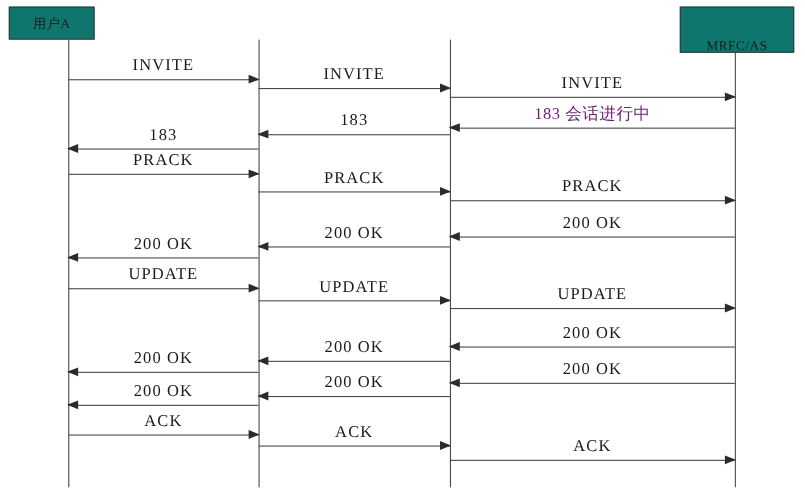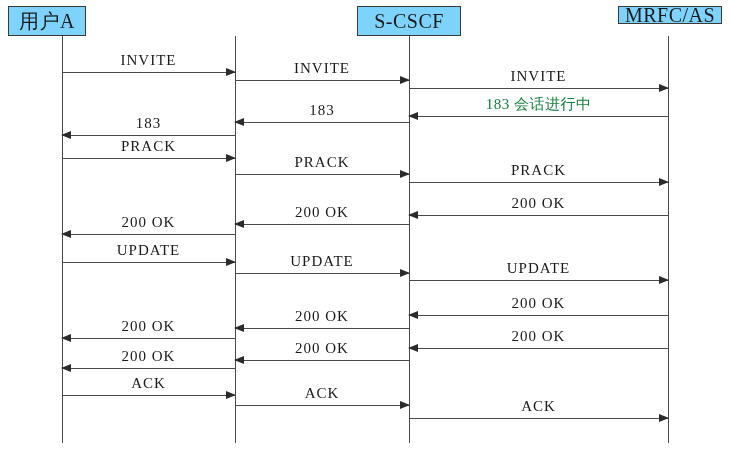--- a/index.html
+++ b/index.html
@@ -14,26 +14,26 @@
     position: relative;
     width: 732px;
     height: 453px;
     background: #ffffff;
     overflow: hidden;
   }
   .lifeline-box {
     position: absolute;
     box-sizing: border-box;
     border: 1px solid #3a3a3a;
-    background: #7dd3fc;
+    background: #0f766e;
     display: flex;
     align-items: center;
     justify-content: center;
     color: #1a1a1a;
-    font-size: 20px;
+    font-size: 12px;
     line-height: 1;
     letter-spacing: 0.5px;
     white-space: nowrap;
   }
   .lifeline-line {
     position: absolute;
     width: 1px;
     background: #4a4a4a;
   }
   .msg {
@@ -84,45 +84,42 @@
 <body>
 
 <div id="diagram-root" style="width: 732px; height: 453px; background: rgb(255, 255, 255);">
     <div class="lifeline-line" style="left: 62px; top: 36px; height: 407px; background: rgb(74, 74, 74);"></div>
     <div class="lifeline-line" style="left: 235px; top: 36px; height: 407px; background: rgb(74, 74, 74);"></div>
     <div class="lifeline-line" style="left: 409px; top: 36px; height: 407px; background: rgb(74, 74, 74);"></div>
     <div class="lifeline-line" style="left: 668px; top: 36px; height: 407px; background: rgb(74, 74, 74);"></div>
     <div class="lifeline-box" style="left: 8px; top: 6px; width: 78px; height: 30px;">
       <span>用户A</span>
     </div>
-    <div class="lifeline-box" style="left: 357px; top: 6px; width: 104px; height: 30px;">
-      <span>S-CSCF</span>
-    </div>
-    <div class="lifeline-box" style="left: 618px; top: 6px; width: 104px; height: 18px;">
+    <div class="lifeline-box" style="left: 618px; top: 6px; width: 104px; height: 42px; align-items: flex-end;">
       <span>MRFC/AS</span>
     </div>
     <div class="msg dir-right" style="left: 62px; top: 72px; width: 173px;">
       <div class="shaft" style="width: 173px; background: rgb(74, 74, 74);"></div>
       <div class="head"></div>
       <div class="label" style="color: rgb(26, 26, 26);">INVITE</div>
     </div>
     <div class="msg dir-right" style="left: 235px; top: 80px; width: 174px;">
       <div class="shaft" style="width: 174px; background: rgb(74, 74, 74);"></div>
       <div class="head"></div>
       <div class="label" style="color: rgb(26, 26, 26);">INVITE</div>
     </div>
     <div class="msg dir-right" style="left: 409px; top: 88px; width: 259px;">
       <div class="shaft" style="width: 259px; background: rgb(74, 74, 74);"></div>
       <div class="head"></div>
       <div class="label" style="color: rgb(26, 26, 26);">INVITE</div>
     </div>
     <div class="msg dir-left" style="left: 409px; top: 116px; width: 259px;">
       <div class="shaft" style="width: 259px; background: rgb(74, 74, 74);"></div>
       <div class="head"></div>
-      <div class="label cjk" style="color: #15803d;">183 会话进行中</div>
+      <div class="label cjk" style="color: #701a75;">183 会话进行中</div>
     </div>
     <div class="msg dir-left" style="left: 235px; top: 122px; width: 174px;">
       <div class="shaft" style="width: 174px; background: rgb(74, 74, 74);"></div>
       <div class="head"></div>
       <div class="label" style="color: rgb(26, 26, 26);">183</div>
     </div>
     <div class="msg dir-left" style="left: 62px; top: 135px; width: 173px;">
       <div class="shaft" style="width: 173px; background: rgb(74, 74, 74);"></div>
       <div class="head"></div>
       <div class="label" style="color: rgb(26, 26, 26);">183</div>

